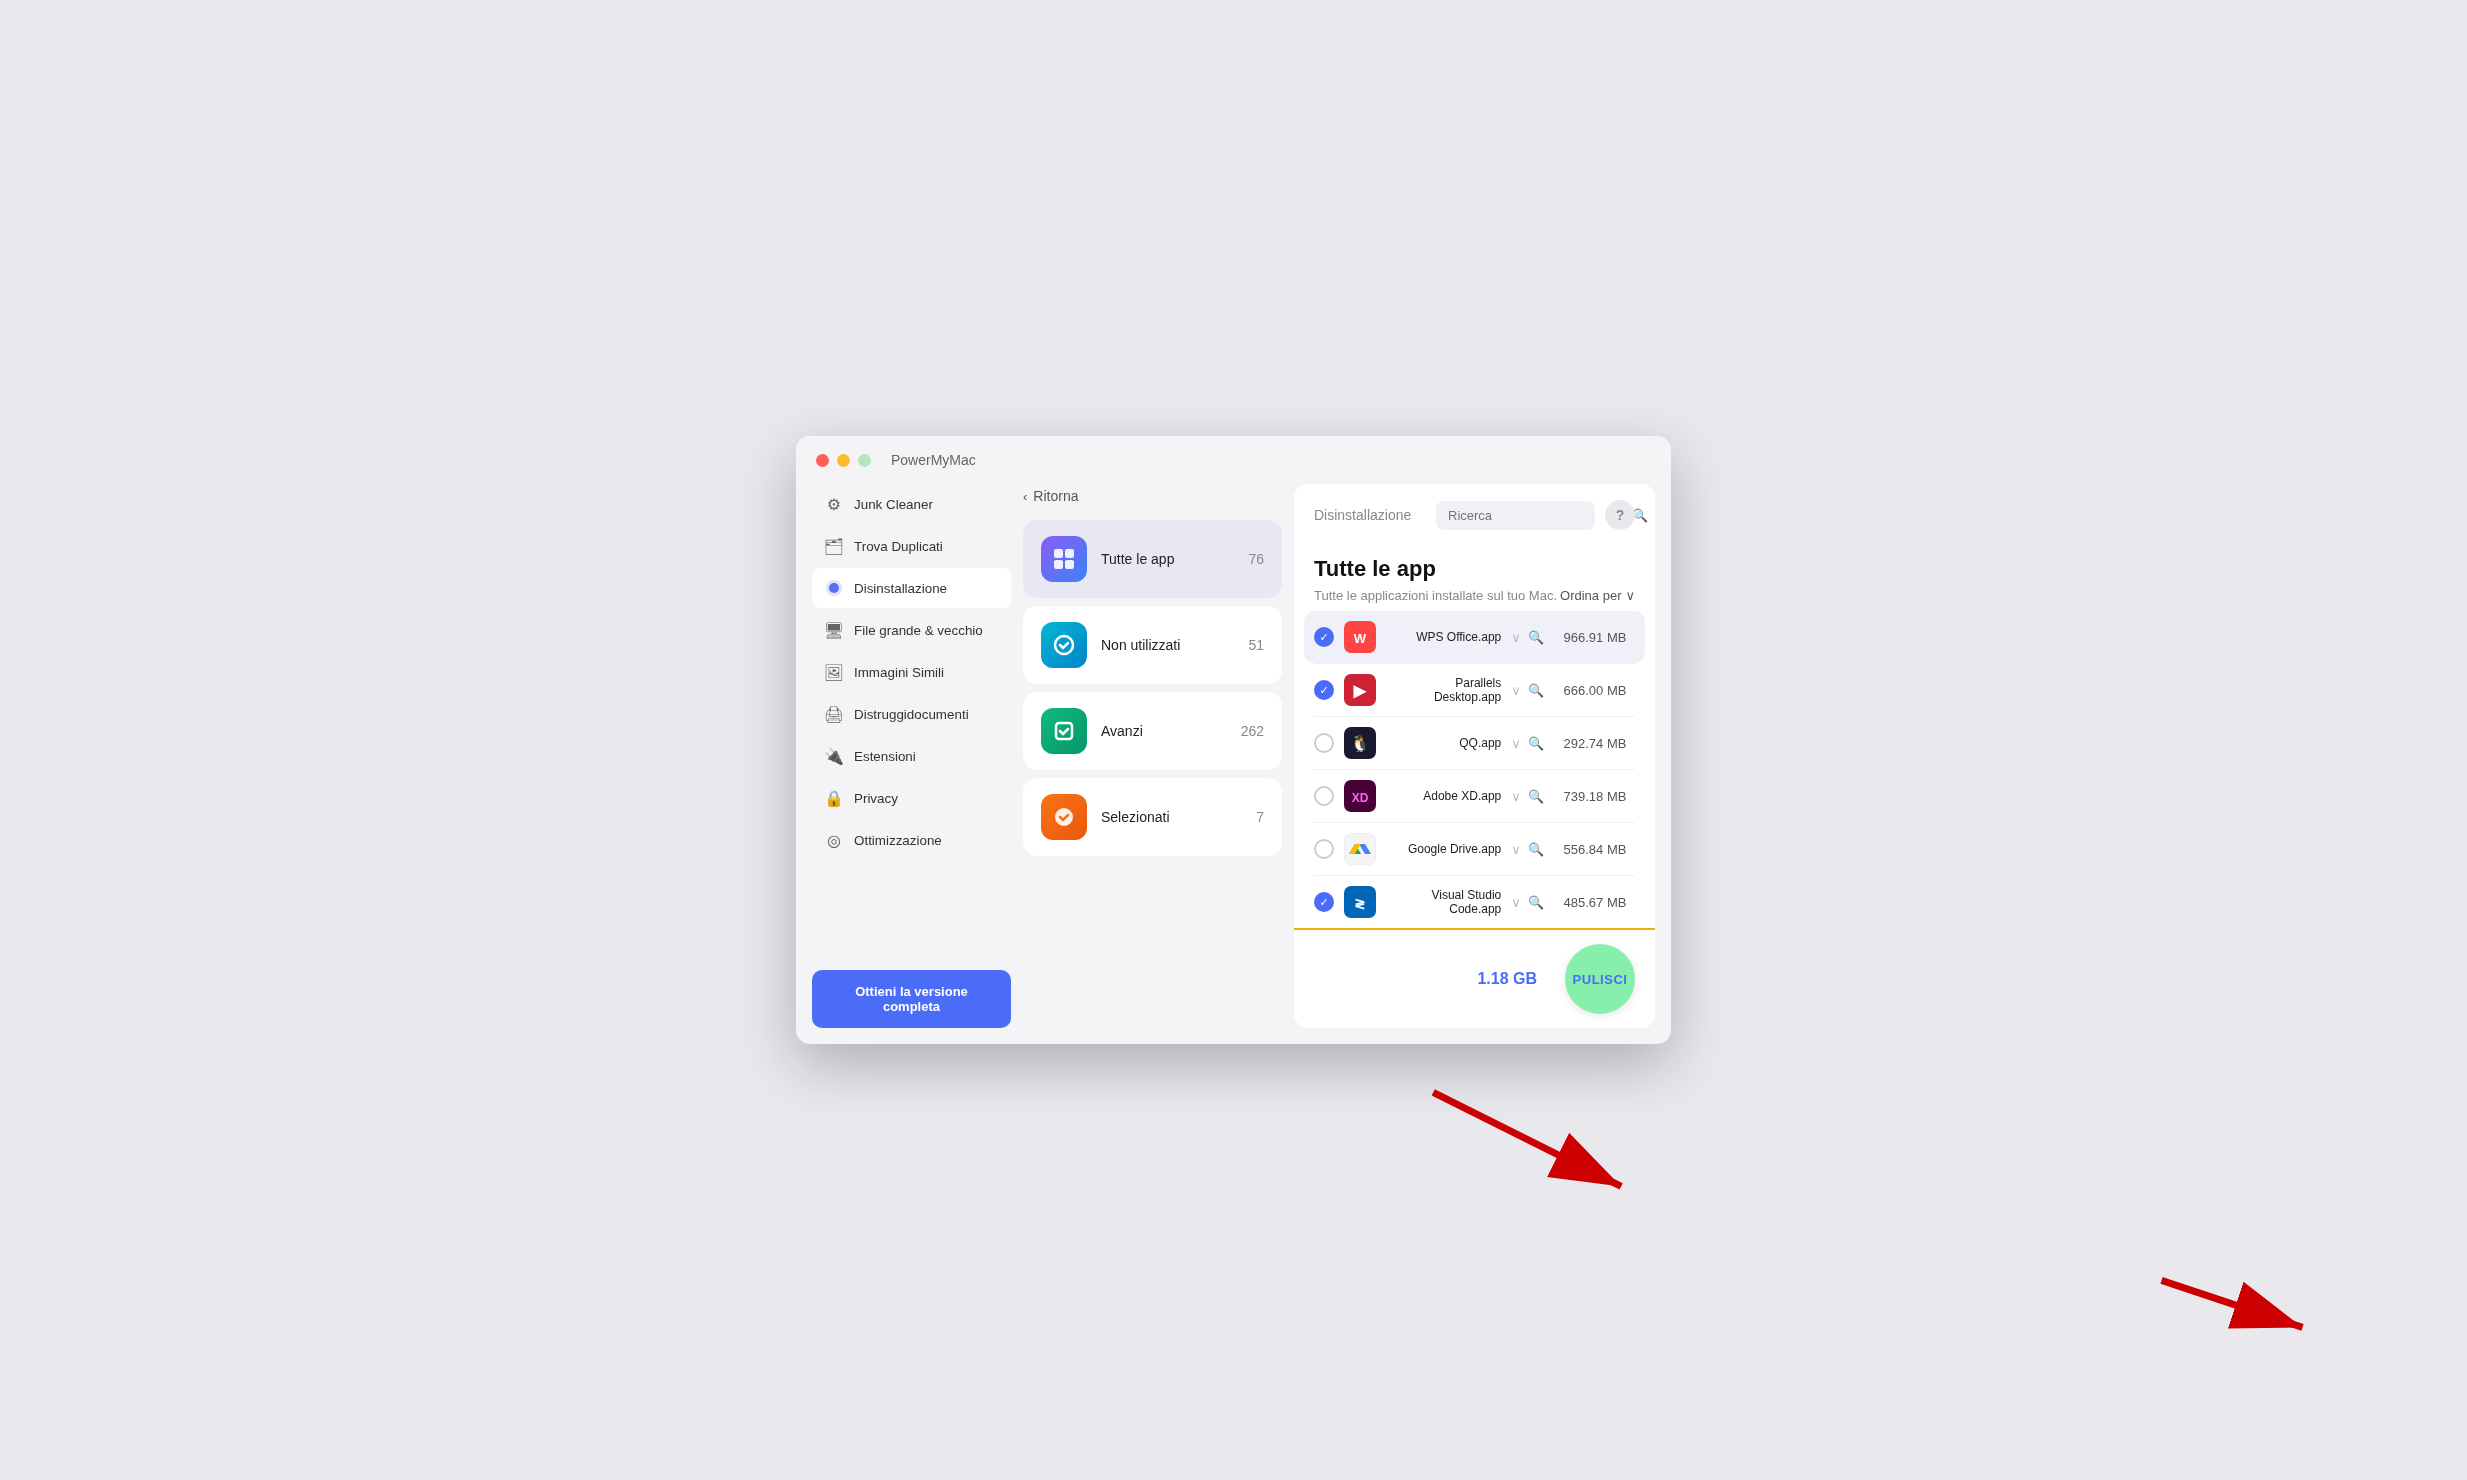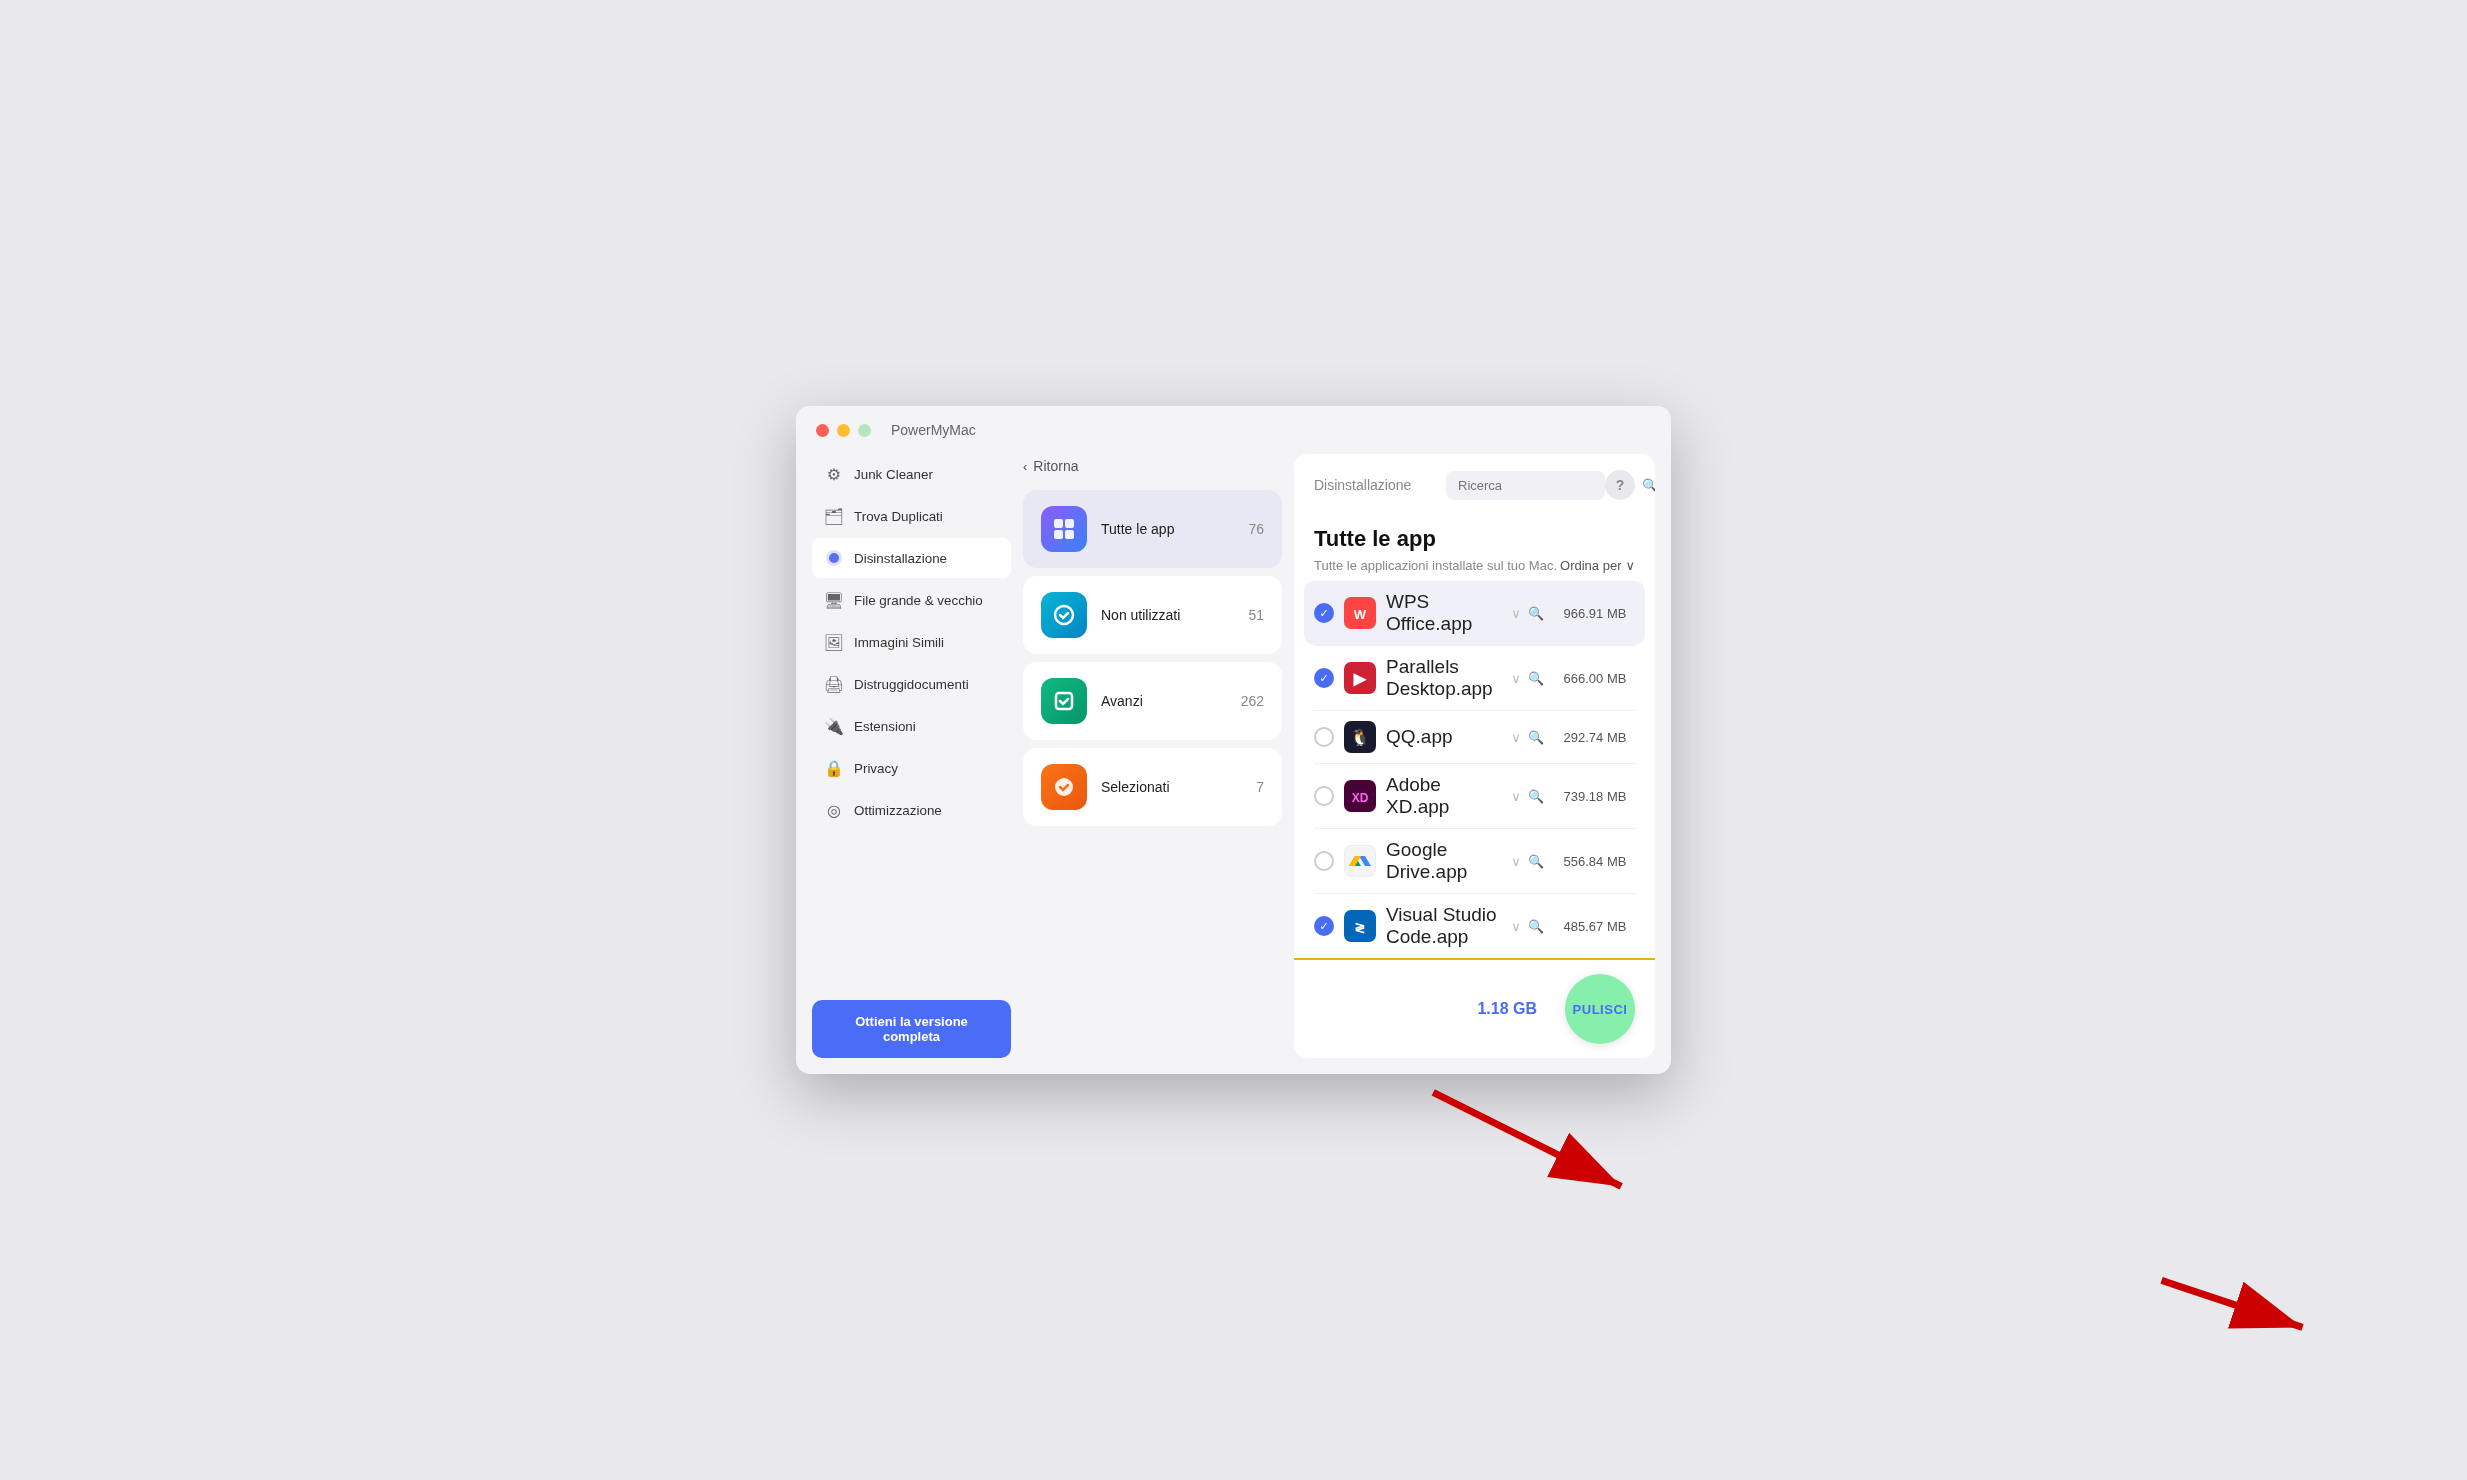--- a/index.html
+++ b/index.html
@@ -247,21 +247,21 @@
     .app-icon-img {
       width: 32px;
       height: 32px;
       border-radius: 7px;
       display: flex;
       align-items: center;
       justify-content: center;
       font-size: 18px;
       flex-shrink: 0;
     }
-    .app-name-text { flex: 1; font-size: 19px; color: #222; }
+    .app-name-text { flex: 1; font-size: 12px; color: #222; text-align: right; }
     .app-actions {
       display: flex;
       align-items: center;
       gap: 8px;
       color: #bbb;
       font-size: 13px;
     }
     .app-size { font-size: 13px; color: #555; min-width: 80px; text-align: center; }
     .panel-footer {
       padding: 14px 20px;
@@ -420,21 +420,21 @@
           <div class="cat-name">Selezionati</div>
         </div>
         <span class="cat-count">7</span>
       </div>
     </div>
 
     <div class="right-panel">
 
       <div class="right-header">
         <span class="page-title-label">Disinstallazione</span>
-        <div style="display:flex;align-items:center;gap:0;justify-content:center;">
+        <div style="display:flex;align-items:center;gap:10px;justify-content:center;">
           <div class="search-bar">
             <input type="text" placeholder="Ricerca" style="">
             <span class="search-icon">🔍</span>
           </div>
           <div class="help-btn">?</div>
         </div>
       </div>
 
       <div class="panel-title">Tutte le app</div>
       <div class="panel-subtitle">

